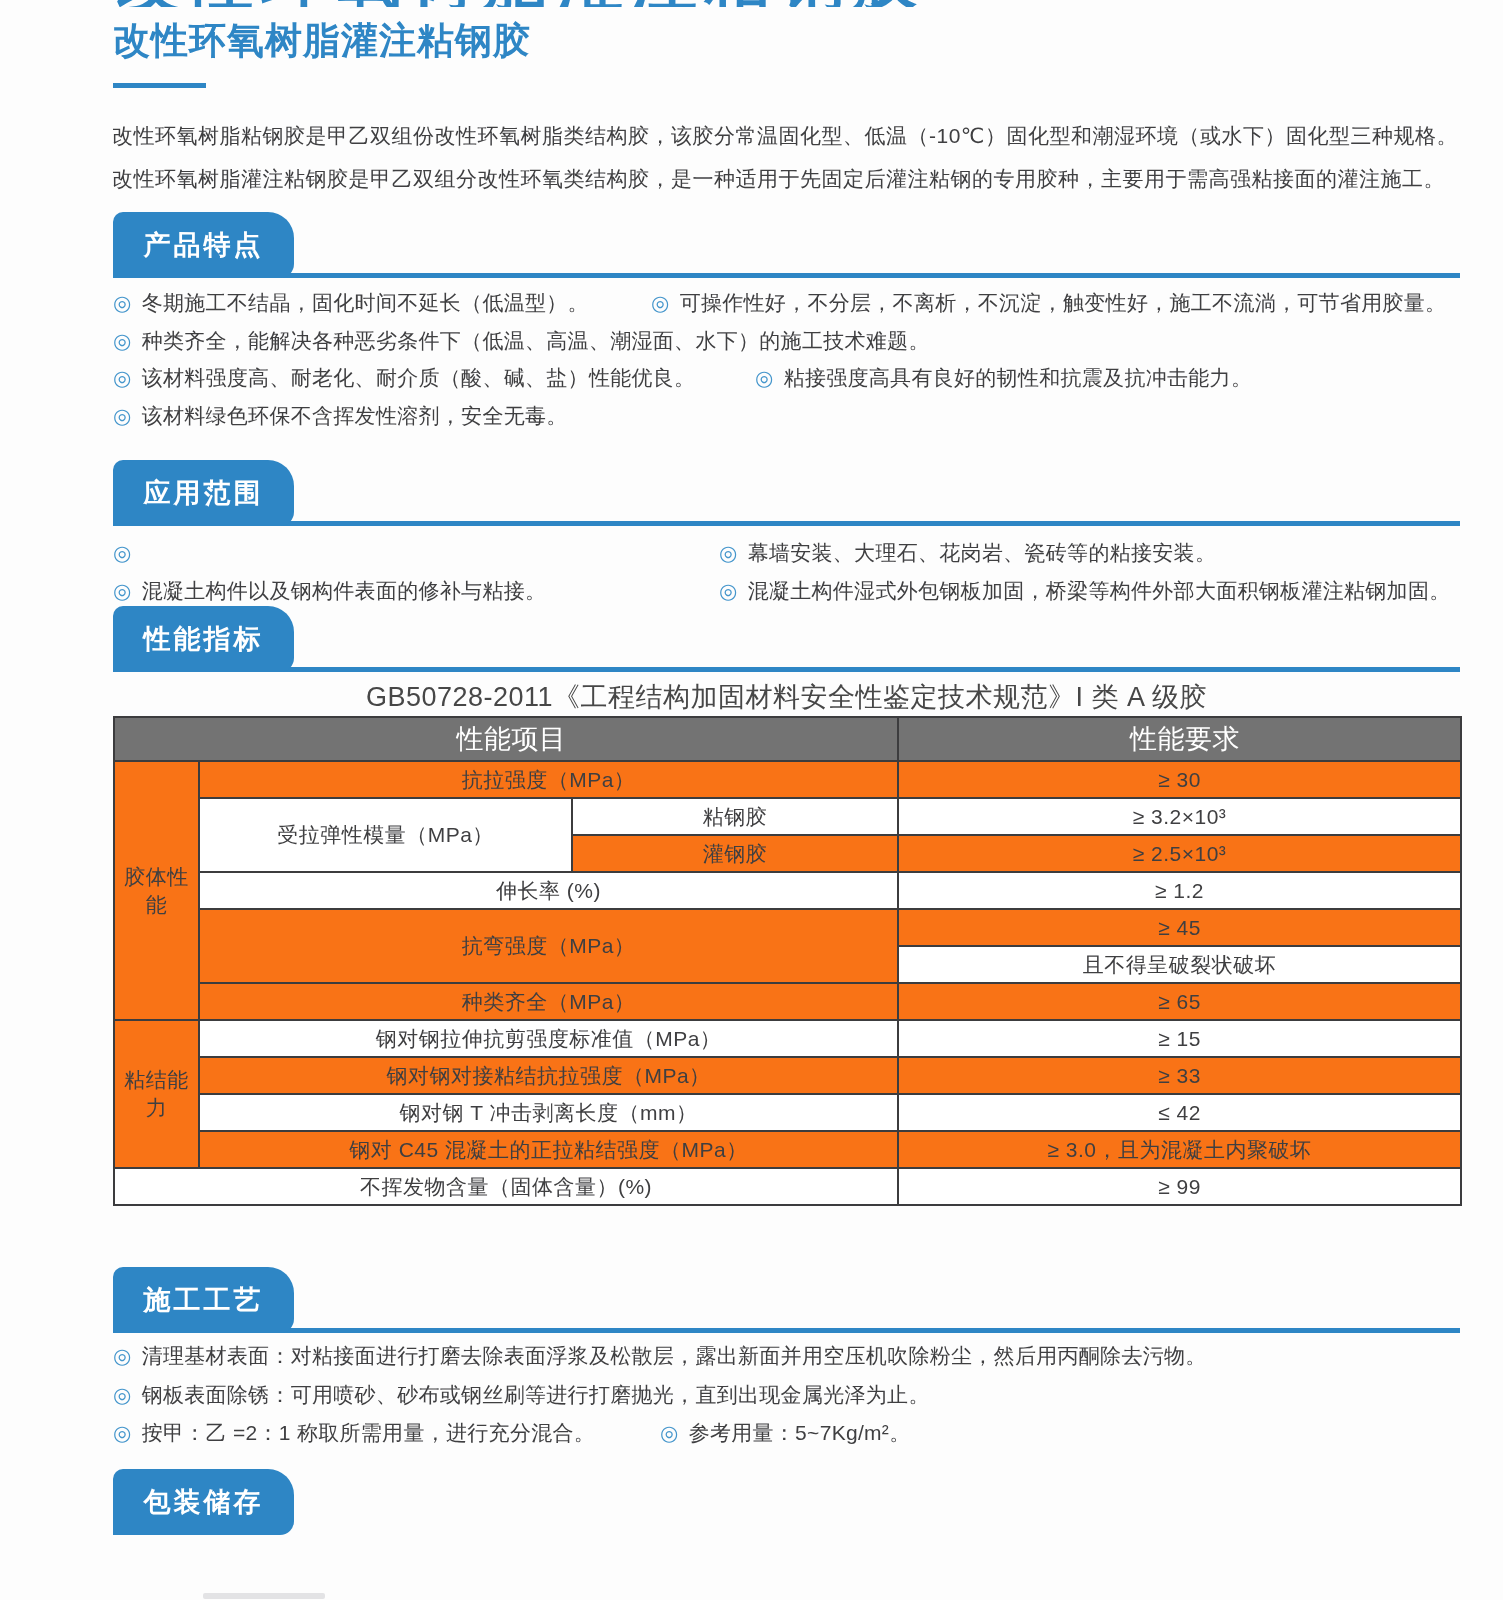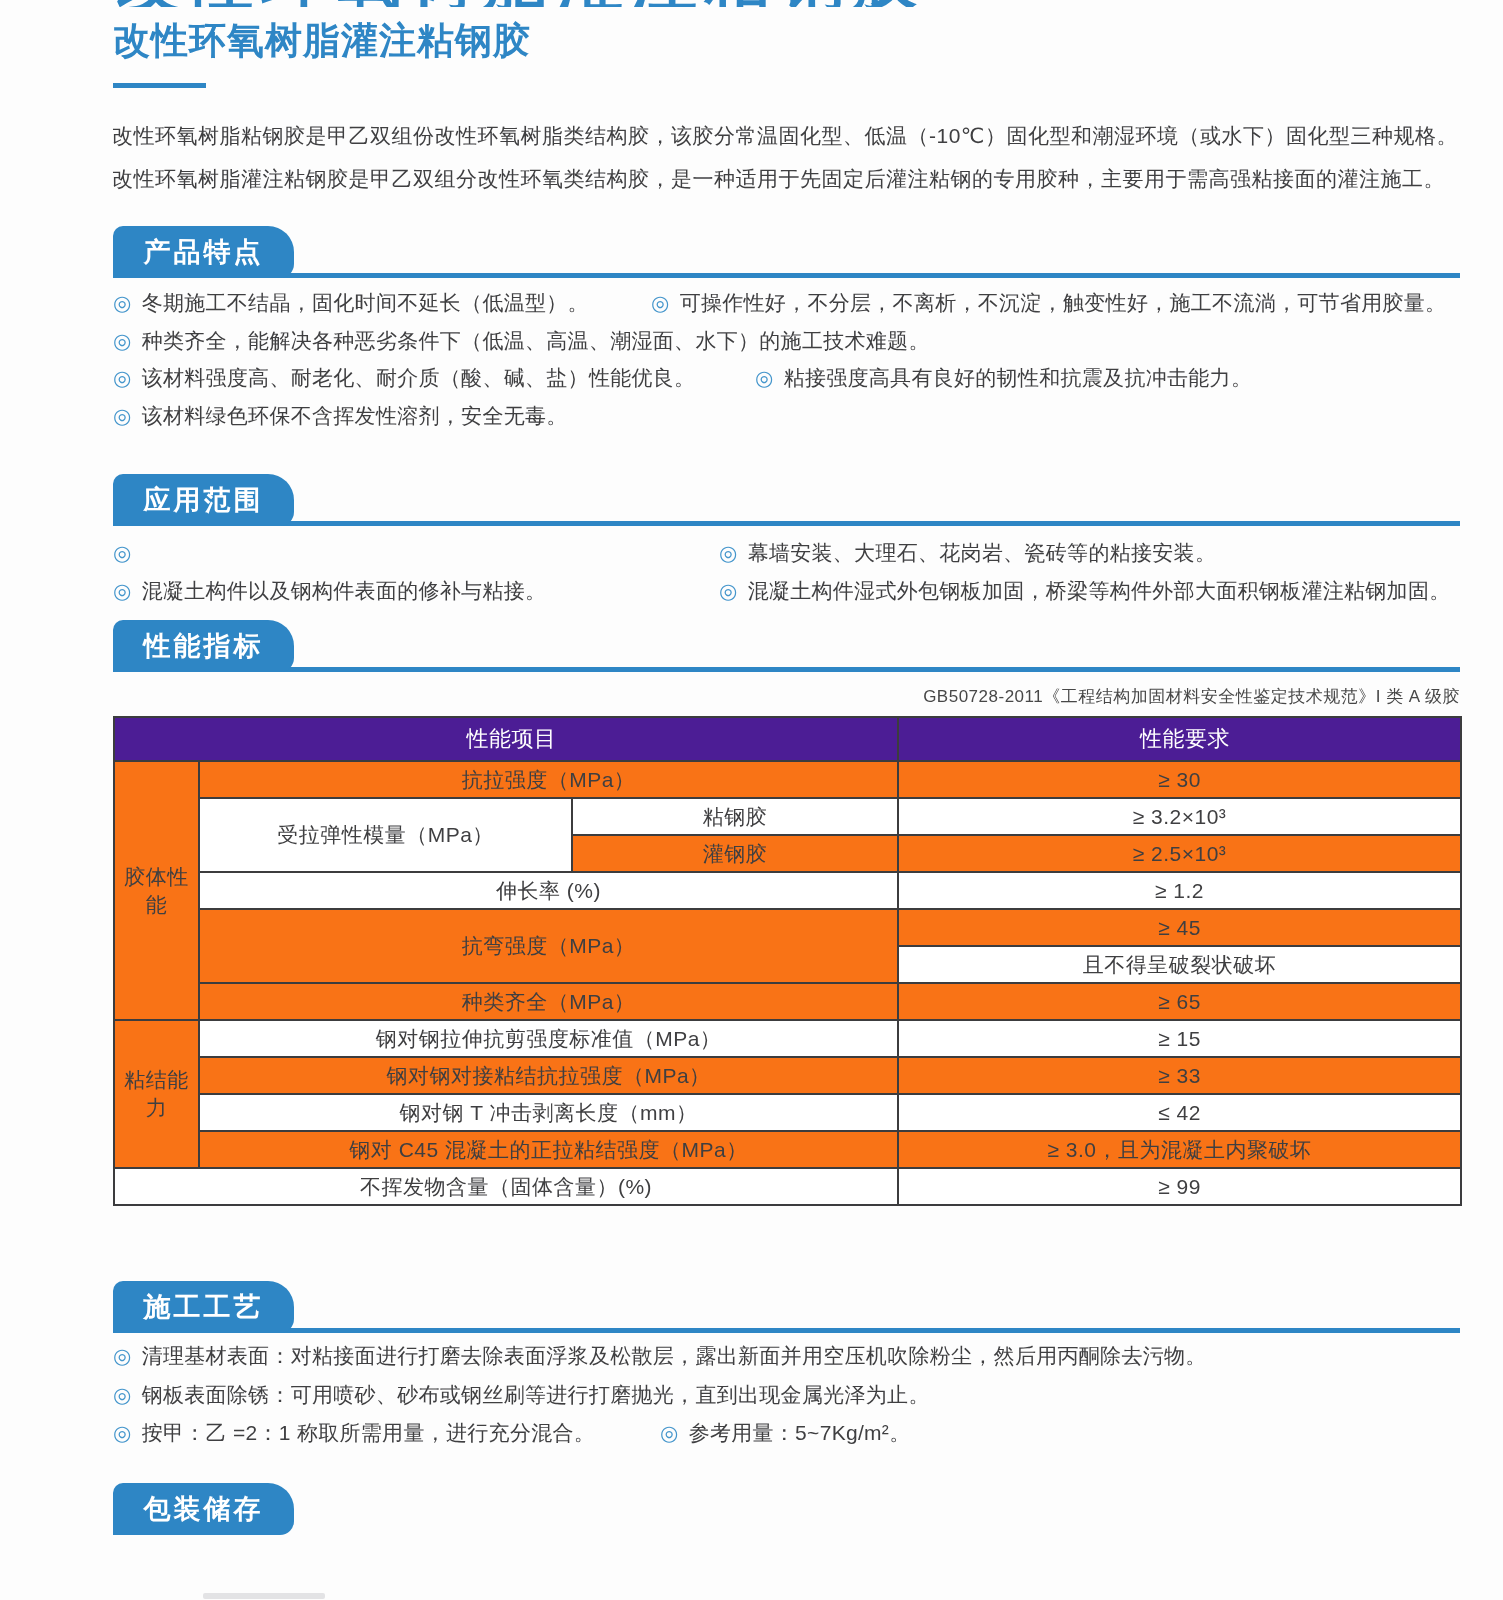--- a/index.html
+++ b/index.html
@@ -40,54 +40,54 @@
   
   .sec{
     position:relative;height:52px;
     margin:0 43px 0 113px;
   }
   .sec .rule{
     position:absolute;left:0;right:0;bottom:0;height:5px;background:#2e86c5;
   }
   .sec .badge{
     position:absolute;left:0;bottom:0;
-    width:181px;height:52px;
+    width:181px;height:66px;
     background:#2e86c5;color:#ffffff;
     border-radius:10px 26px 14px 0;
     display:flex;align-items:center;justify-content:center;
     font-size:27px;font-weight:bold;letter-spacing:3px;
   }
 
   .blist{margin:6px 43px 0 113px;}
   .brow{display:flex;line-height:37.5px;font-size:21px;letter-spacing:0.3px;}
   .bitem{display:flex;}
   .bicon{color:#4596cc;margin-right:10px;font-size:21px;}
   
   .w-feat1{width:538px;}
   .w-feat3{width:642px;}
   .w-app{width:606px;}
   .w-con3{width:547px;}
 
   .tbl-caption{
-    margin:12px 43px 0 113px;text-align:right;
-    font-size:17px;color:#474747;line-height:26px;letter-spacing:0.5px;
+    margin:12px 43px 0 113px;text-align:center;
+    font-size:27px;color:#474747;line-height:26px;letter-spacing:0.5px;
   }
   table.perf{
     border-collapse:collapse;
     margin:6px 43px 0 113px;
     width:1347px;table-layout:fixed;
   }
   table.perf td{
     border:2px solid #3c3c3e;
     text-align:center;vertical-align:middle;
     font-size:21px;height:31px;padding:2px 6px;
     letter-spacing:0.5px;
   }
   table.perf thead td{
-    background:#4c1d95;color:#ffffff;height:38px;font-size:22px;padding-left:17px;
+    background:#737373;color:#ffffff;height:38px;font-size:27px;padding-left:17px;
   }
   td.g{background:#f97316;}
   td.w{background:#ffffff;}
   .col-a{width:85px;}
   .col-b{width:373px;}
   .col-c{width:326px;}
   .col-d{width:563px;}
 
   .mt-feat{margin-top:26px;}
   .mt-app{margin-top:40px;}

